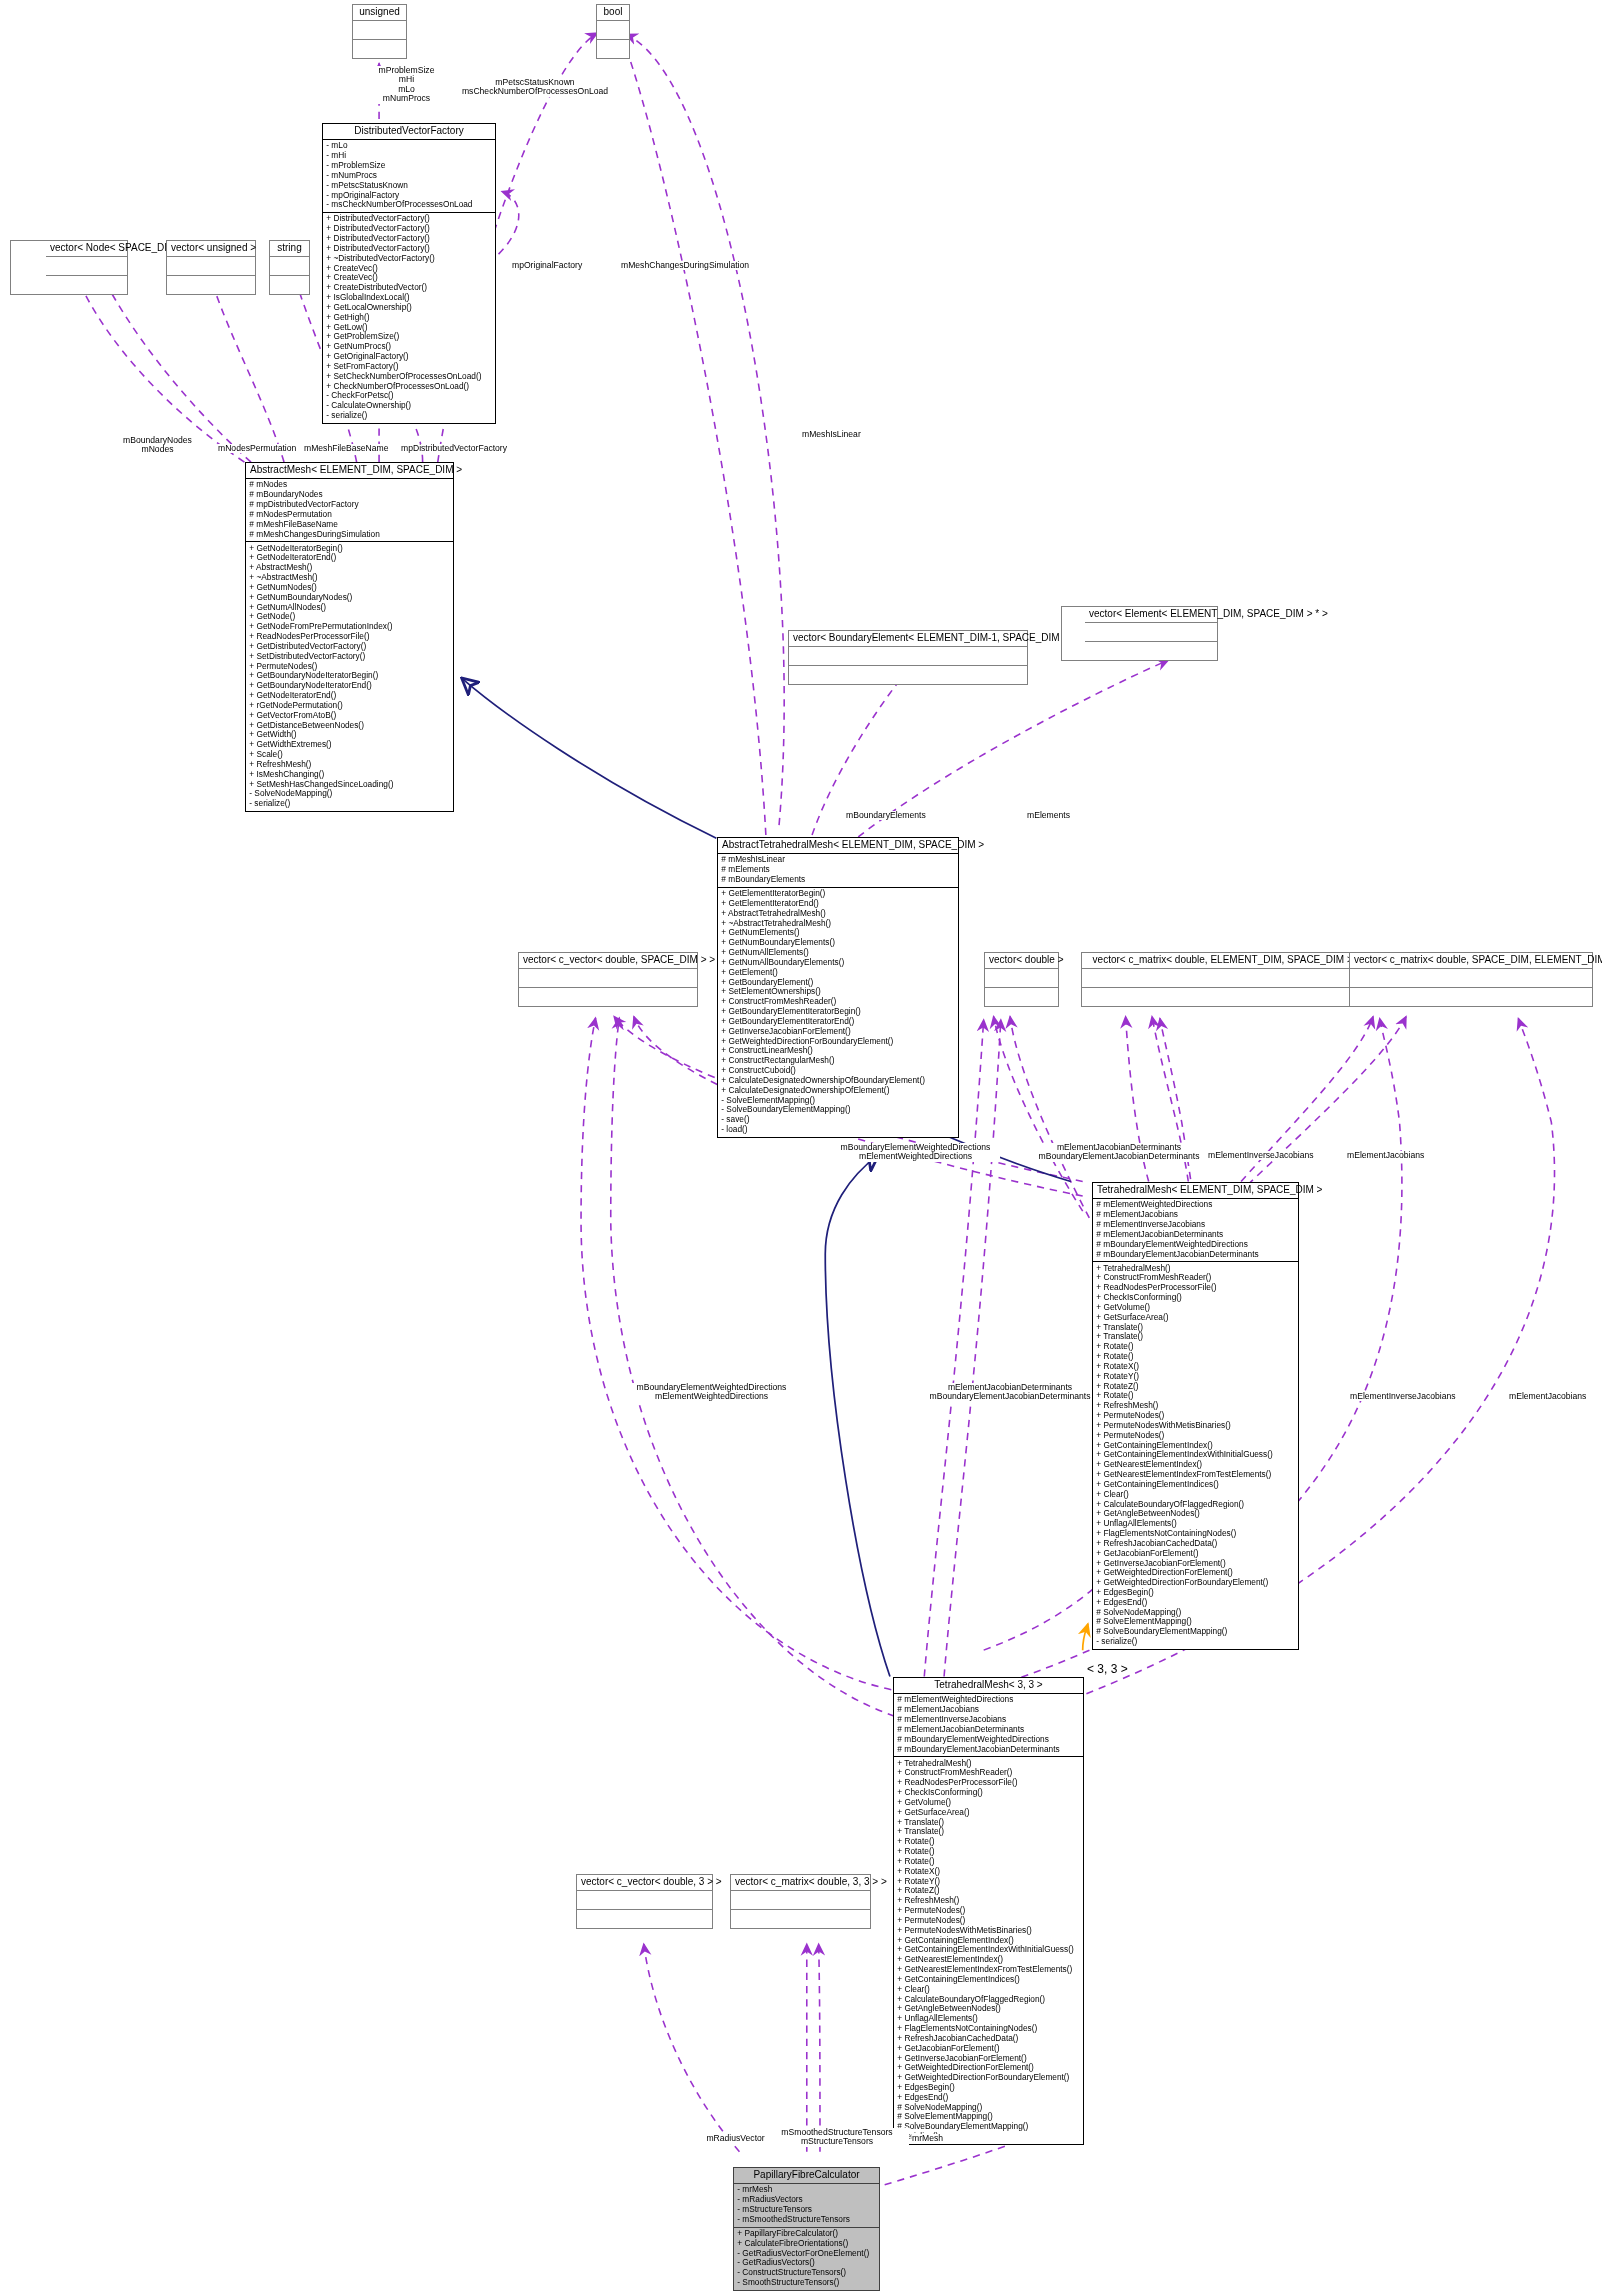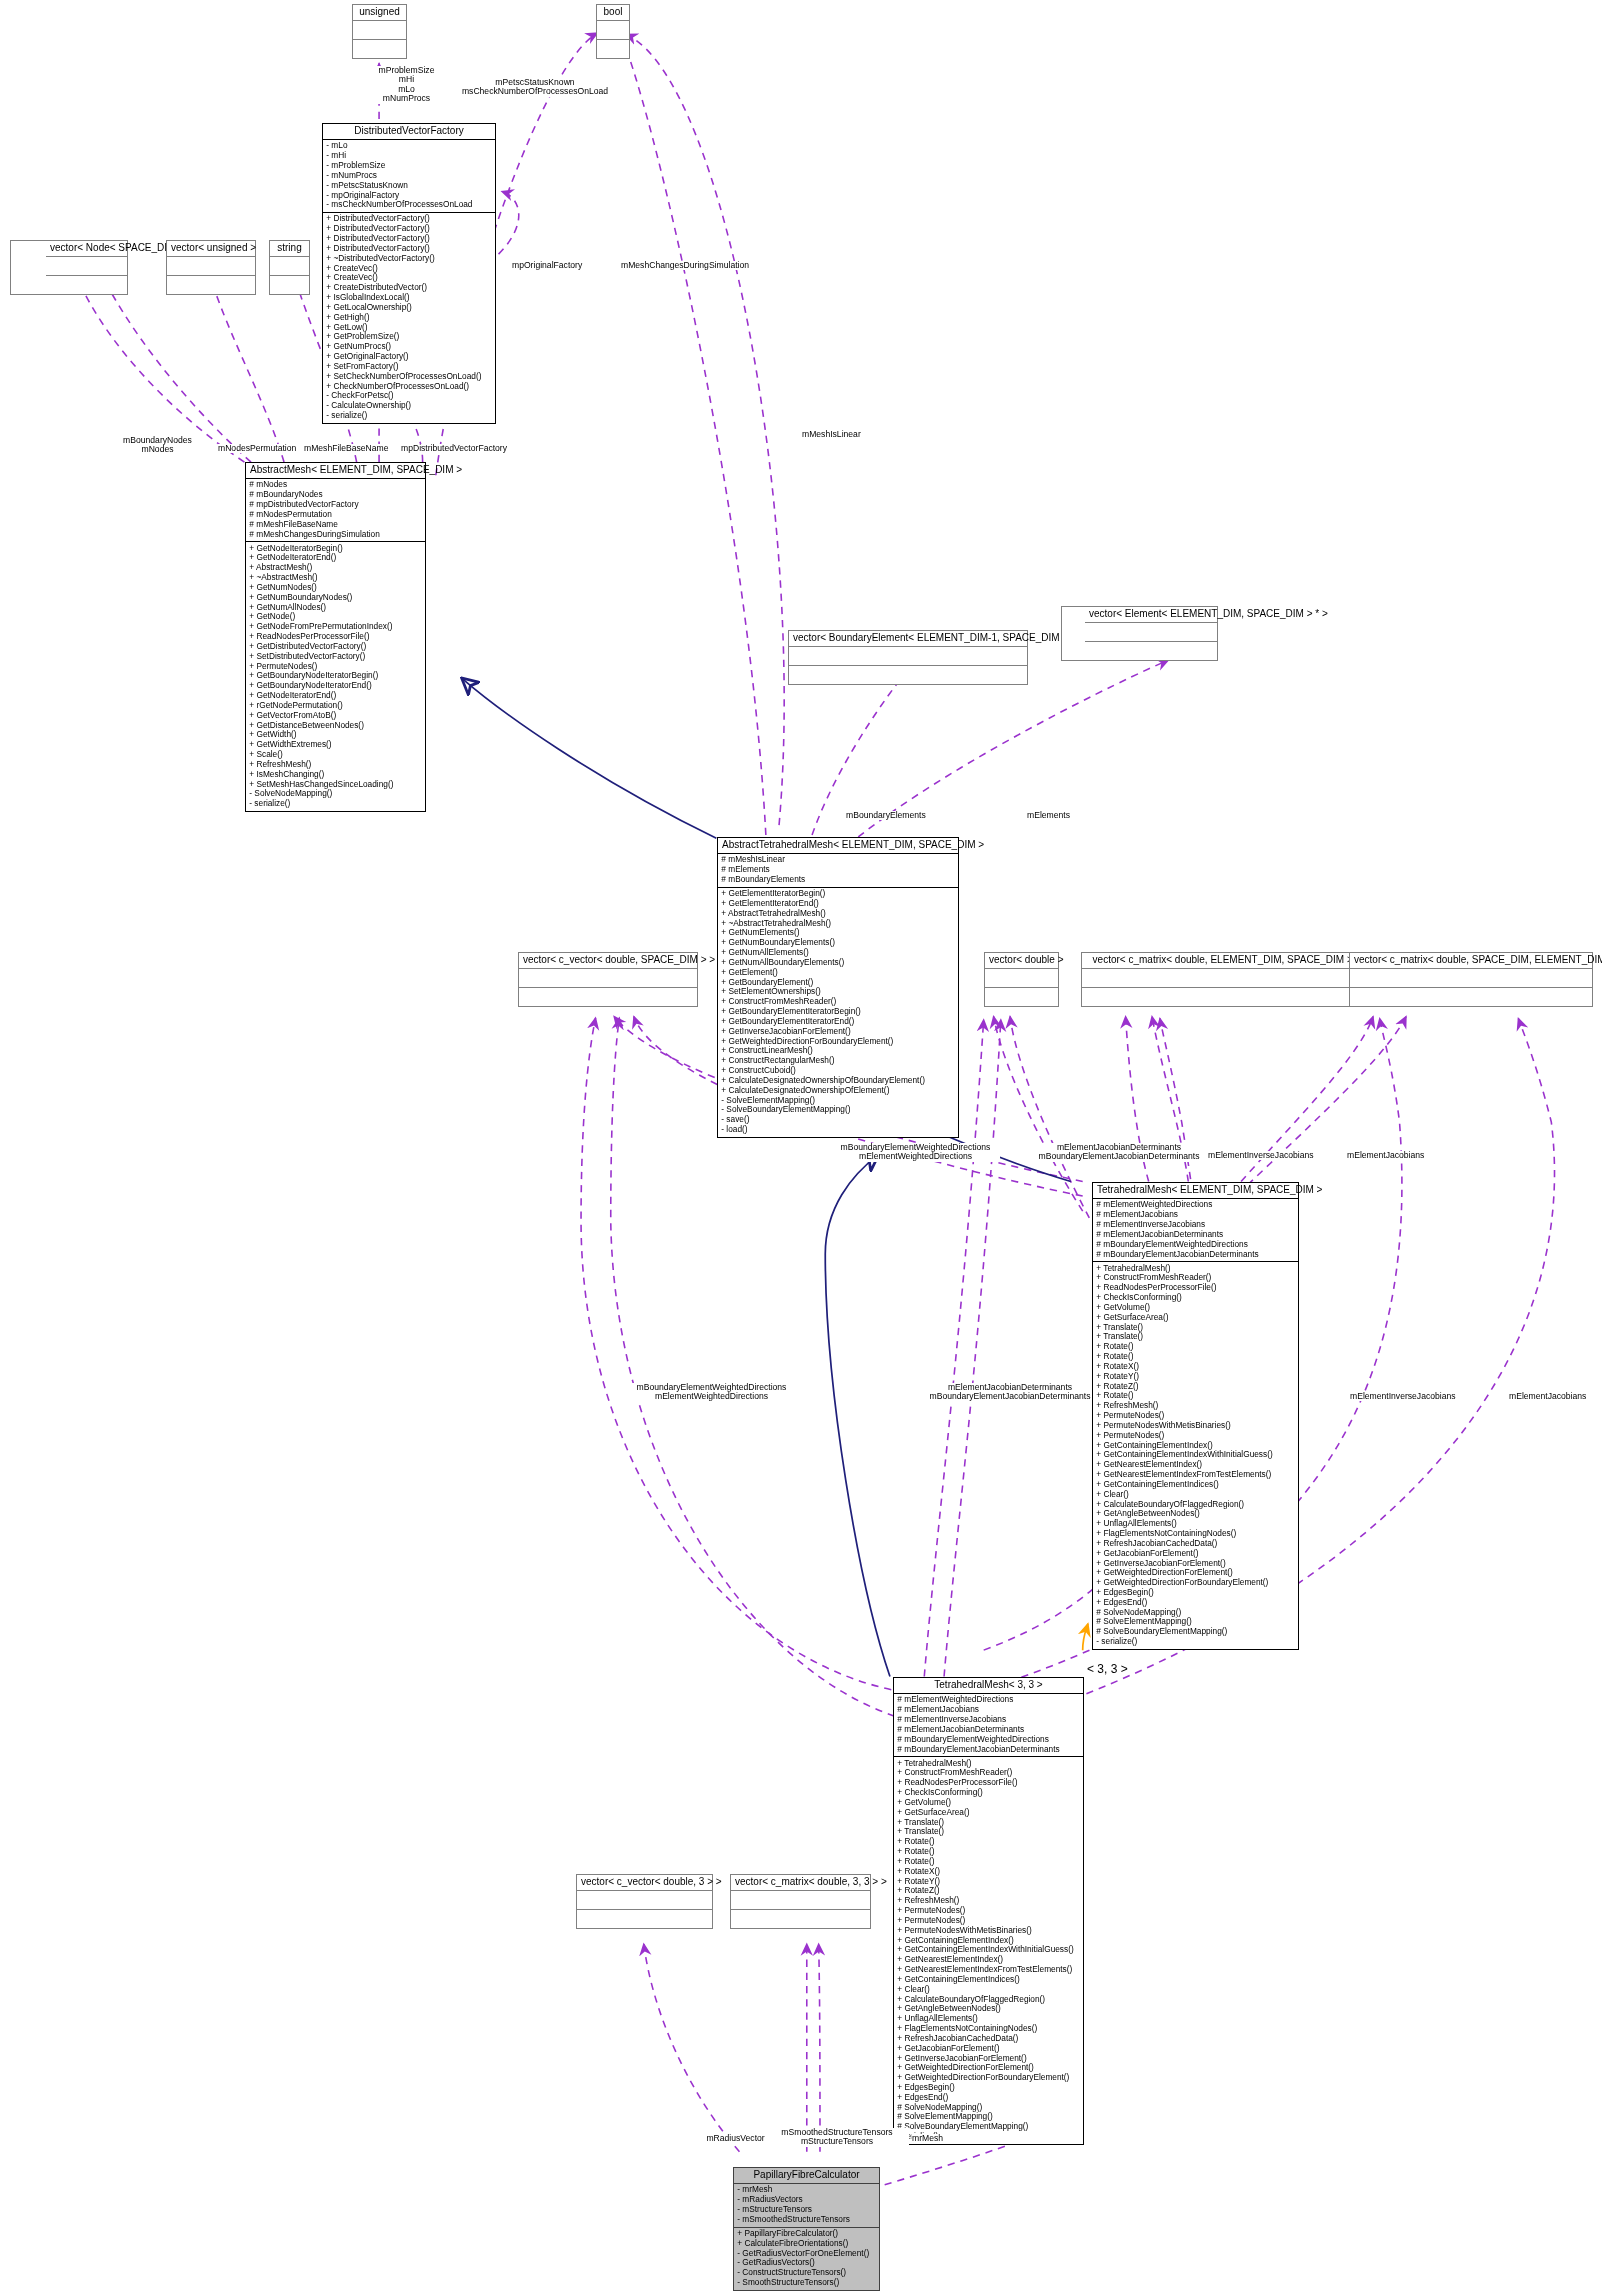--- a/index.html
+++ b/index.html
@@ -277,21 +277,21 @@
           <li>+ SetFromFactory()</li>
           <li>+ SetCheckNumberOfProcessesOnLoad()</li>
           <li>+ CheckNumberOfProcessesOnLoad()</li>
           <li>- CheckForPetsc()</li>
           <li>- CalculateOwnership()</li>
           <li>- serialize()</li>
         </ul>
     </div>
   </div>
 
-  <div class="node" style="left:245px; top:462px; width:181px;">
+  <div class="node" style="left:245px; top:462px; width:209px;">
     <div class="title">AbstractMesh&lt; ELEMENT_DIM, SPACE_DIM &gt;</div>
     <div class="sep"></div>
     <div class="compartment">
       <ul>
           <li># mNodes</li>
           <li># mBoundaryNodes</li>
           <li># mpDistributedVectorFactory</li>
           <li># mNodesPermutation</li>
           <li># mMeshFileBaseName</li>
           <li># mMeshChangesDuringSimulation</li>

